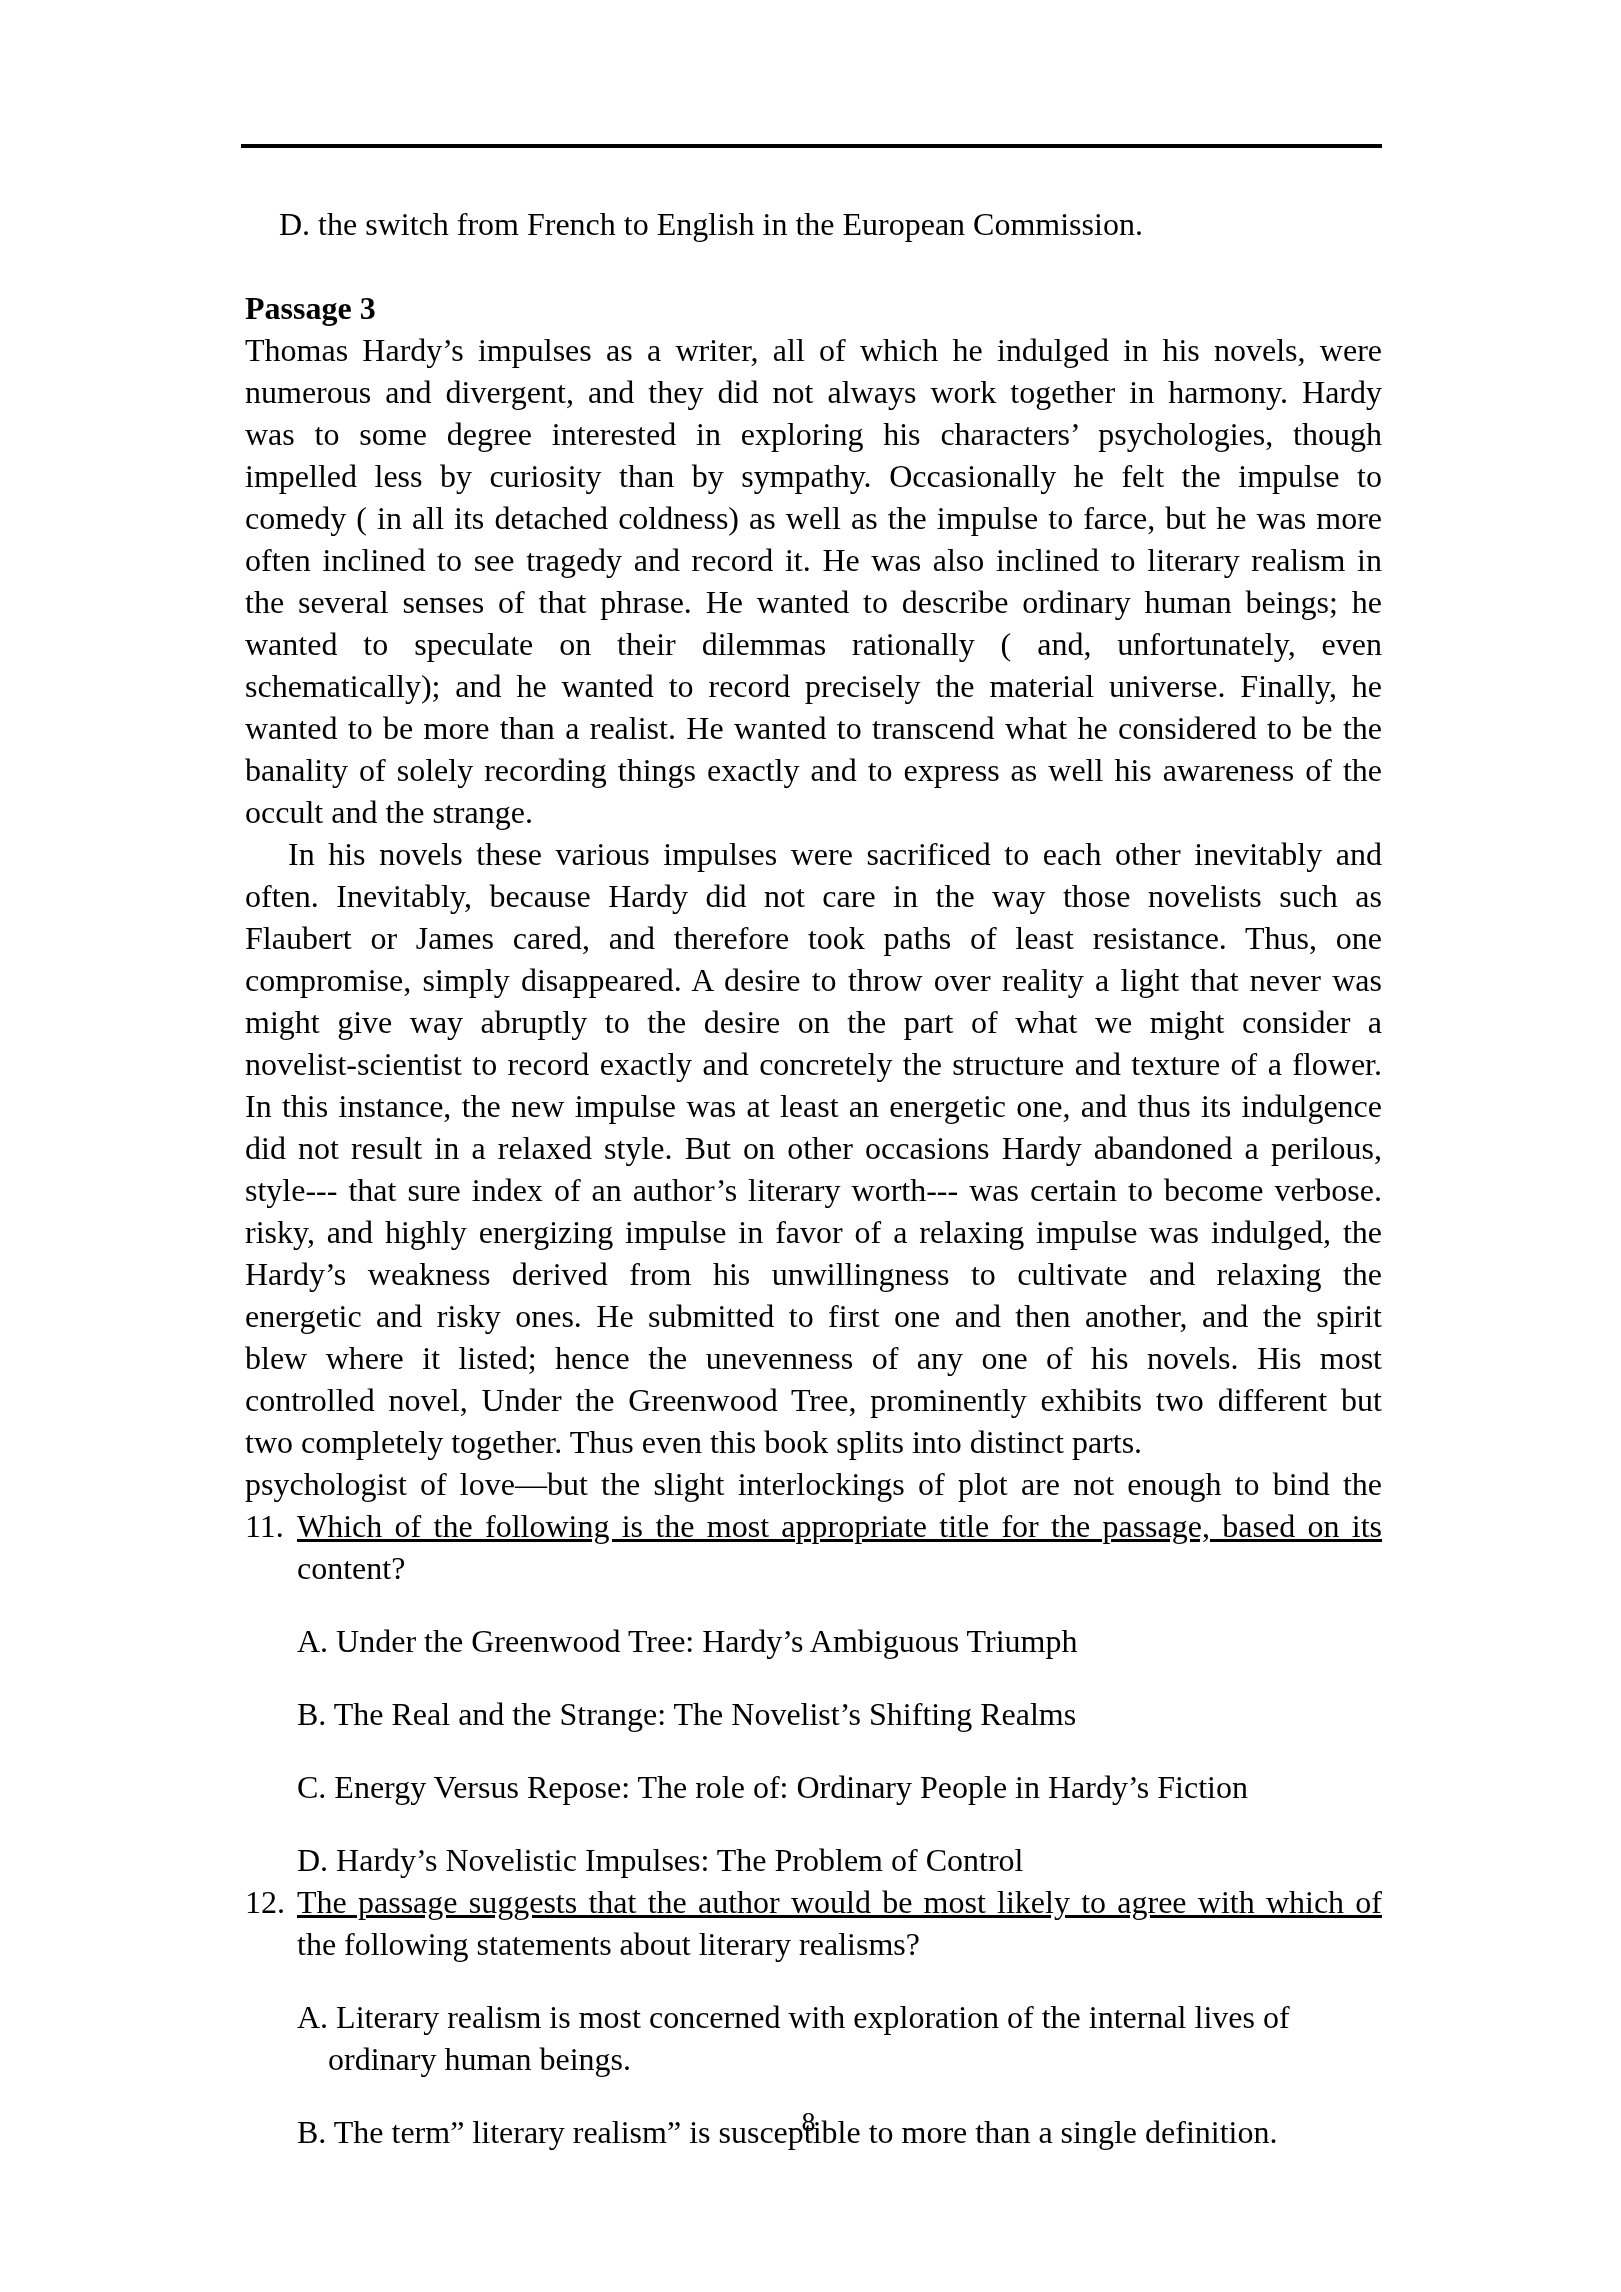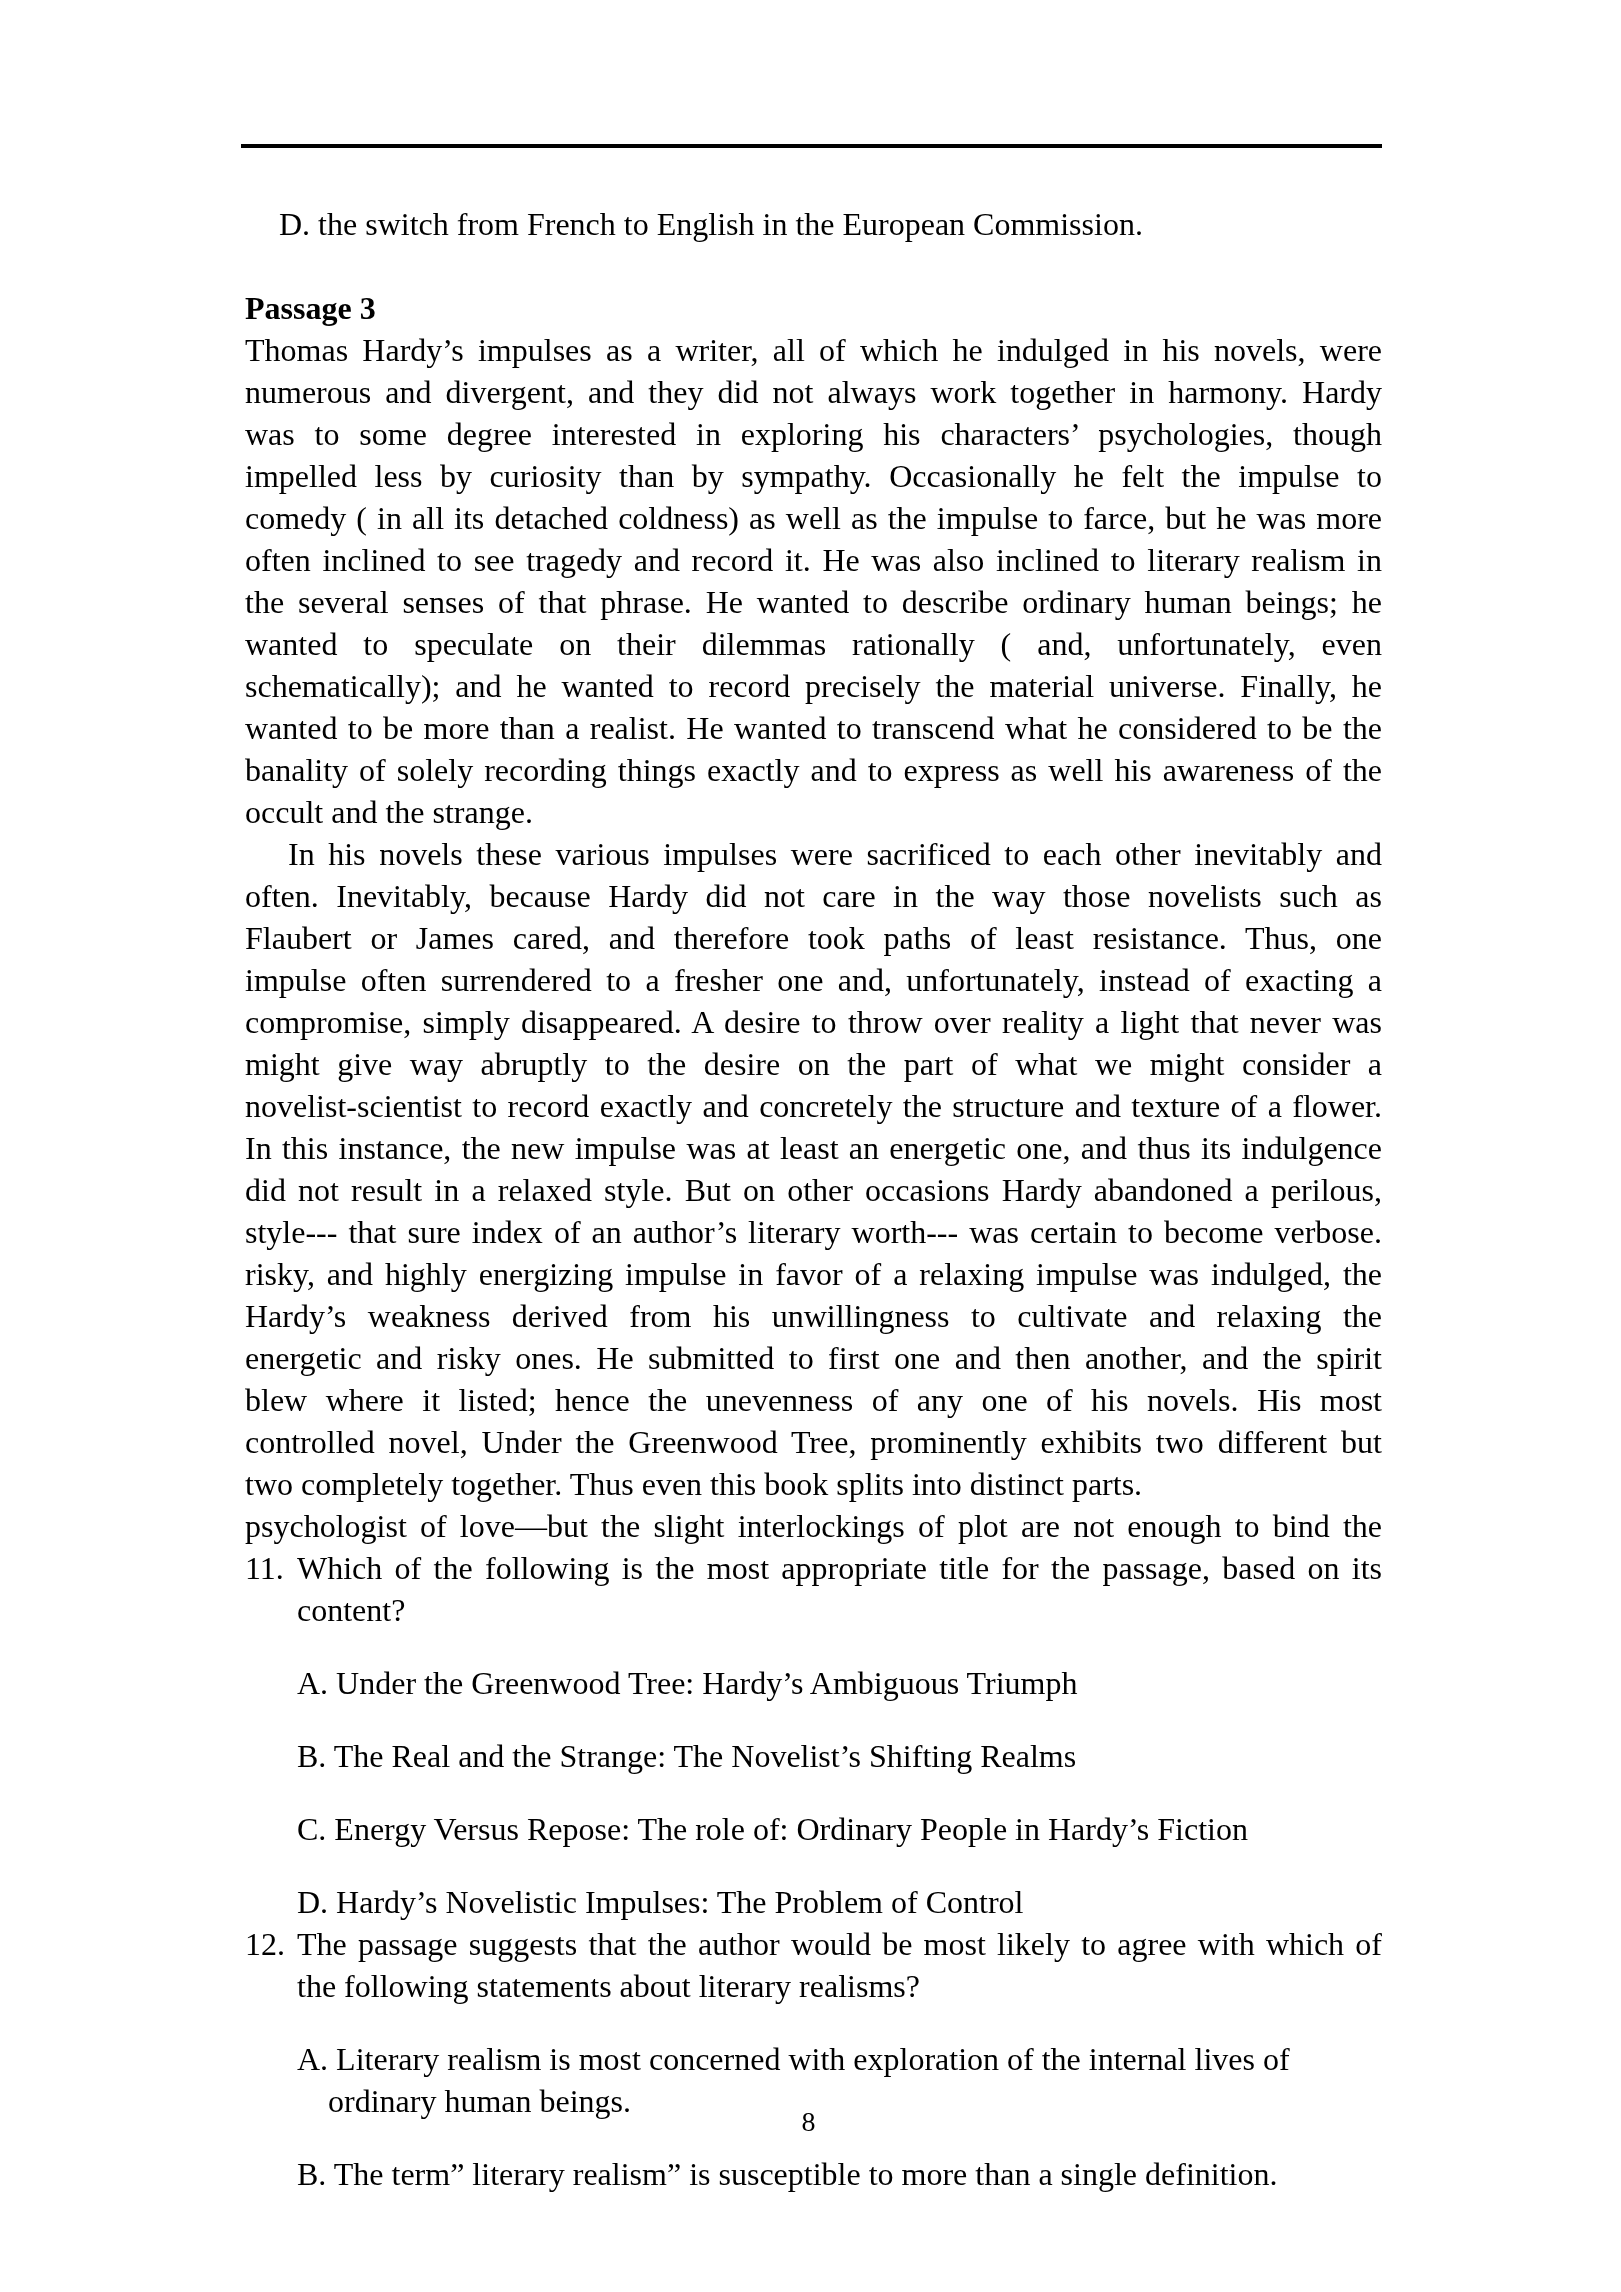--- a/index.html
+++ b/index.html
@@ -29,21 +29,21 @@
     line-height: 42px;
   }
   .line { min-height: 42px; }
   .nowrap { white-space: nowrap; }
   .just { text-align: justify; text-align-last: justify; }
   .last { text-align: left; text-align-last: left; }
   .first-indent { text-indent: 43px; }
   .spacer { height: 42px; }
   .heading { font-weight: bold; }
   .prev-opt { padding-left: 34px; }
-  .qline { position: relative; padding-left: 52px; text-align: justify; text-align-last: justify; }
+  .qline { position: relative; padding-left: 52px; text-align: justify; text-align-last: justify; text-decoration: underline; }
   .qnum { position: absolute; left: 0; top: 0; }
   .qcont { padding-left: 52px; }
   .opt { padding-left: 52px; margin-top: 31px; }
   .optcont { padding-left: 83px; }
   .pageno {
     position: absolute;
     top: 2104px;
     left: 0;
     width: 100%;
     text-align: center;
@@ -77,21 +77,20 @@
         <div class="line just">schematically); and he wanted to record precisely the material universe. Finally, he</div>
         <div class="line just">wanted to be more than a realist. He wanted to transcend what he considered to be the</div>
         <div class="line just">banality of solely recording things exactly and to express as well his awareness of the</div>
         <div class="line last nowrap">occult and the strange.</div>
       </div>
 
     <div>
         <div class="line just first-indent">In his novels these various impulses were sacrificed to each other inevitably and</div>
         <div class="line just">often. Inevitably, because Hardy did not care in the way those novelists such as</div>
         <div class="line just">Flaubert or James cared, and therefore took paths of least resistance. Thus, one</div>
-        <div class="line just">impulse often surrendered to a fresher one and, unfortunately, instead of exacting a</div>
         <div class="line just">compromise, simply disappeared. A desire to throw over reality a light that never was</div>
         <div class="line just">might give way abruptly to the desire on the part of what we might consider a</div>
         <div class="line just">novelist-scientist to record exactly and concretely the structure and texture of a flower.</div>
         <div class="line just">In this instance, the new impulse was at least an energetic one, and thus its indulgence</div>
         <div class="line just">did not result in a relaxed style. But on other occasions Hardy abandoned a perilous,</div>
         <div class="line just">style--- that sure index of an author’s literary worth--- was certain to become verbose.</div>
         <div class="line just">risky, and highly energizing impulse in favor of a relaxing impulse was indulged, the</div>
         <div class="line just">Hardy’s weakness derived from his unwillingness to cultivate and relaxing the</div>
         <div class="line just">energetic and risky ones. He submitted to first one and then another, and the spirit</div>
         <div class="line just">blew where it listed; hence the unevenness of any one of his novels. His most</div>

